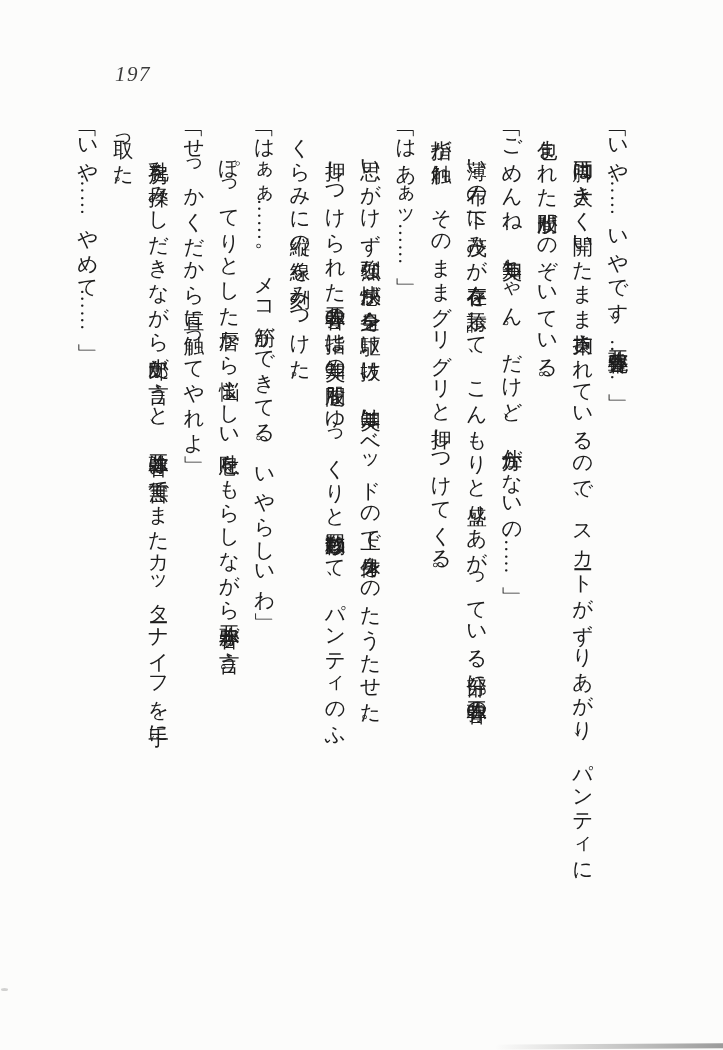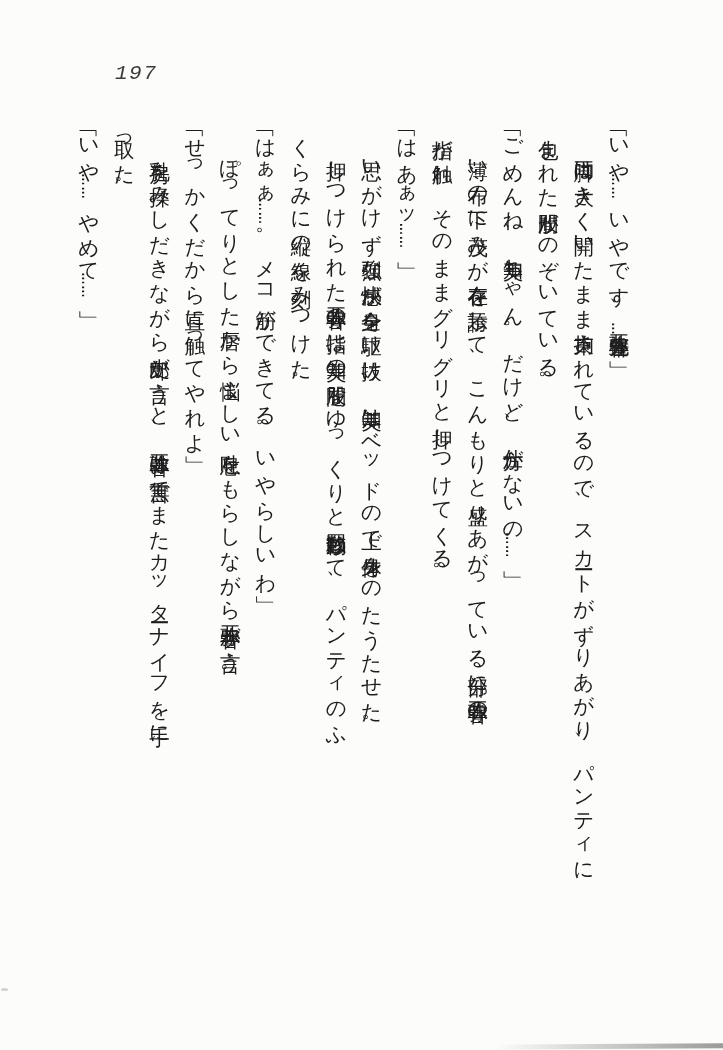--- a/index.html
+++ b/index.html
@@ -6,21 +6,21 @@
     margin: 0;
     padding: 0;
     background: #e8e8e8;
   }
   .page {
     position: relative;
     width: 723px;
     height: 1050px;
     background: #fcfcfb;
     overflow: hidden;
-    font-family: Liberation Mono, monospace;
+    font-family: Liberation Serif, serif;
   }
   .page-number {
     position: absolute;
     left: 115px;
     top: 62px;
     font-style: italic;
     font-size: 21px;
     letter-spacing: 1.5px;
     color: #3b3b3b;
   }

